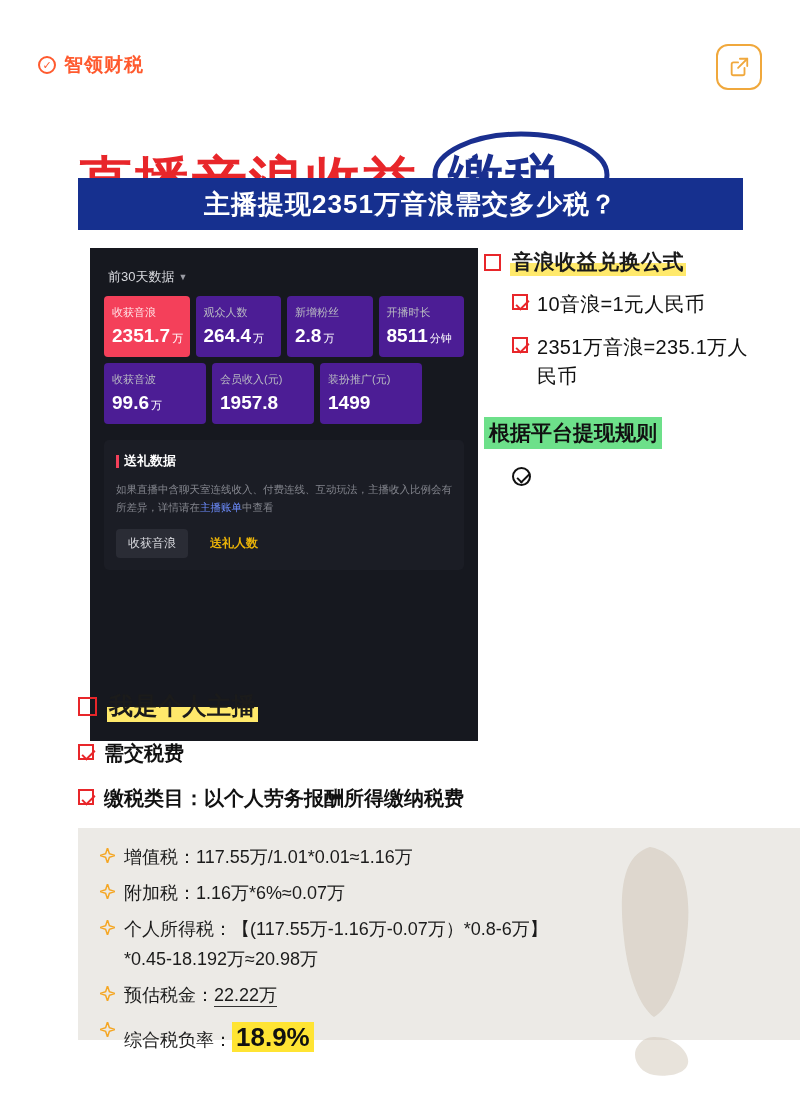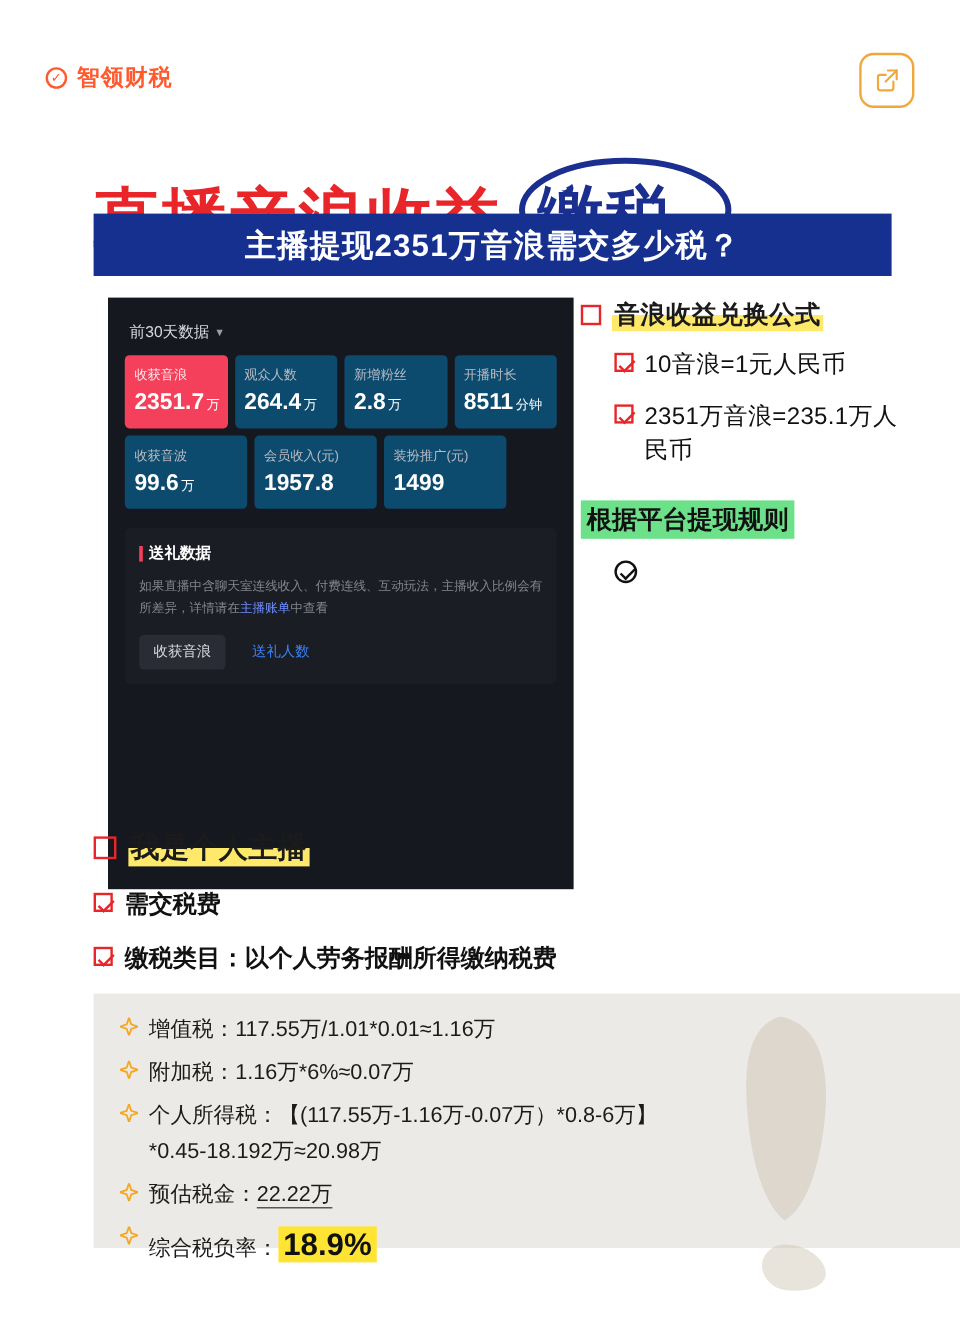--- a/index.html
+++ b/index.html
@@ -96,21 +96,21 @@
     overflow: hidden;
   }
   .shot-top {
     display: flex; align-items: center; gap: 4px;
     font-size: 13px; color: #d8d9de; padding: 6px 4px 10px 4px;
   }
   .caret { font-size: 9px; color: #9a9ca4; }
   .tiles { display: flex; gap: 6px; }
   .tile {
     flex: 1;
-    background: #0c4a6e;
+    background: #4c1d95;
     border-radius: 4px;
     padding: 9px 8px 10px 8px;
     min-width: 0;
   }
   .tile.hl { background: #f4405a; }
   .tile .lbl { font-size: 11px; color: #b9bbc2; white-space: nowrap; }
   .tile.hl .lbl { color: #ffe3e7; }
   .tile .val {
     font-size: 19px; font-weight: bold; color: #ffffff;
     margin-top: 5px; white-space: nowrap;
@@ -136,21 +136,21 @@
   .gift-desc {
     margin-top: 10px;
     font-size: 10.5px; line-height: 1.75; color: #83858d;
   }
   .gift-desc .link { color: #6d8dff; }
   .gift-tabs { margin-top: 12px; display: flex; gap: 10px; align-items: center; }
   .gift-tab {
     font-size: 12px; color: #d8d9de;
     background: #2a2c35; border-radius: 4px; padding: 6px 12px;
   }
-  .gift-tab.plain { background: transparent; color: #3b82f6; }
+  .gift-tab.plain { background: transparent; color: #eab308; font-weight: bold; }
 
   
   .right-col {
     position: absolute;
     top: 248px; left: 484px; width: 280px;
   }
   .hl-head {
     display: flex; align-items: center; gap: 9px;
   }
   .sq {

